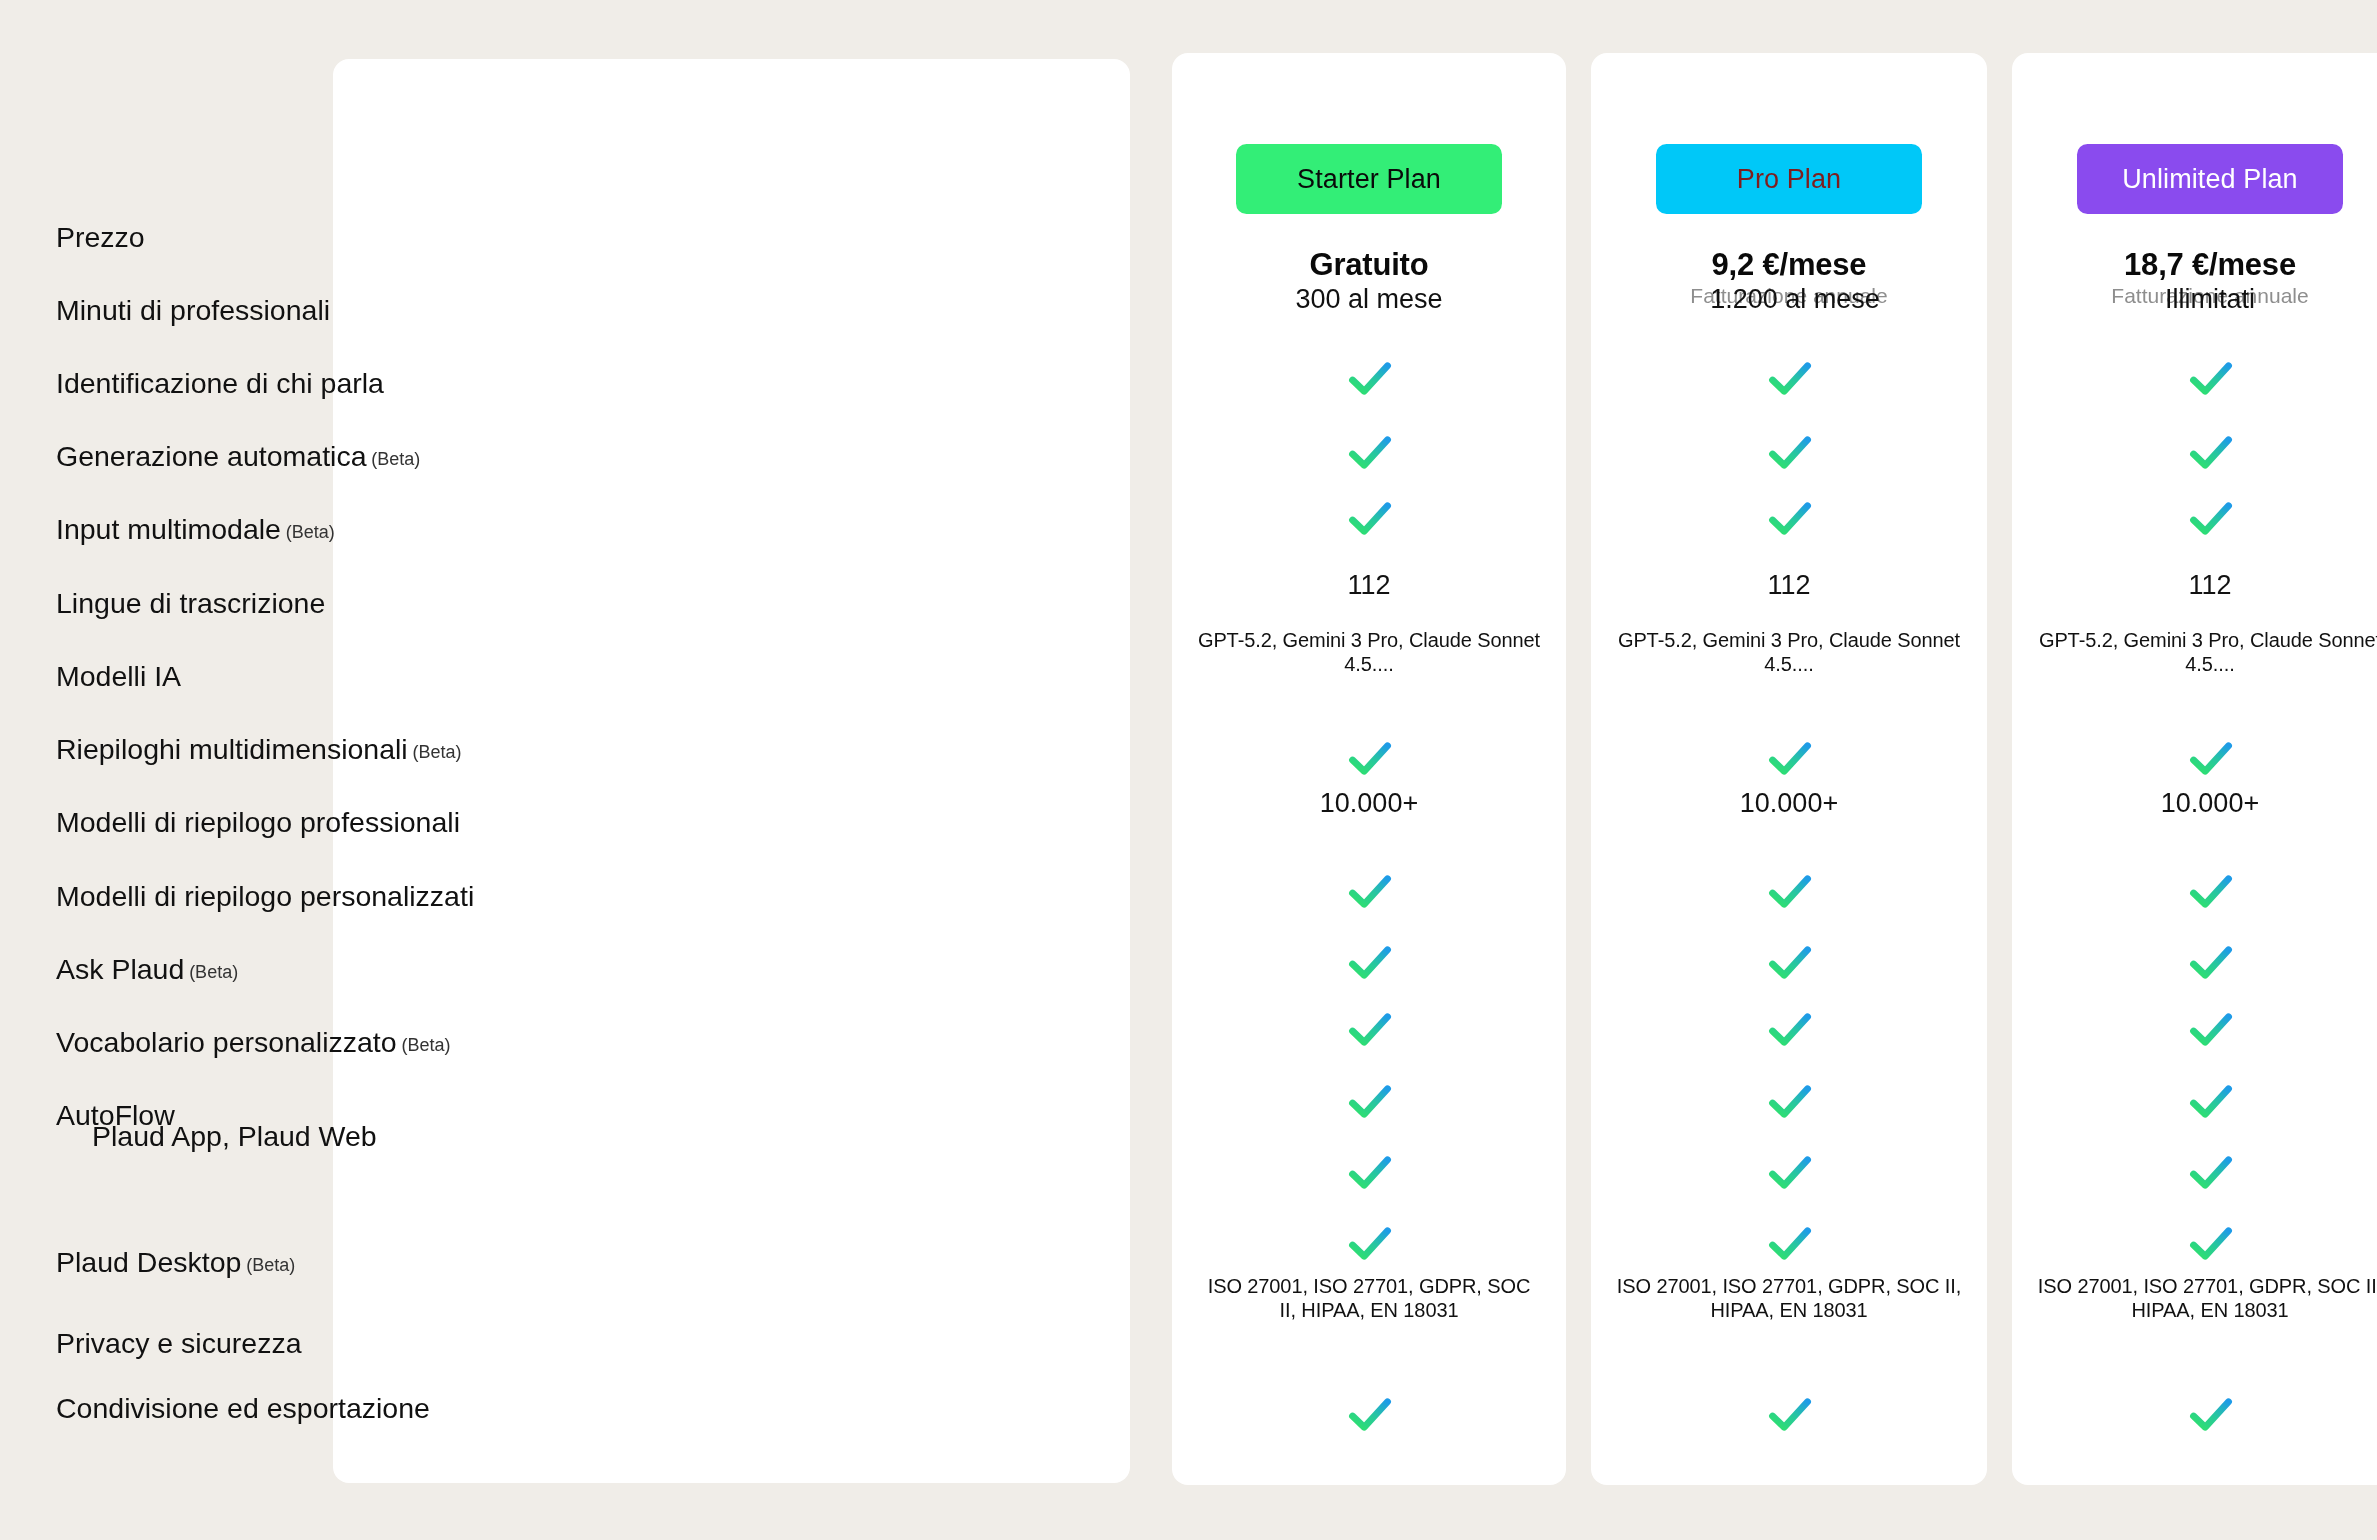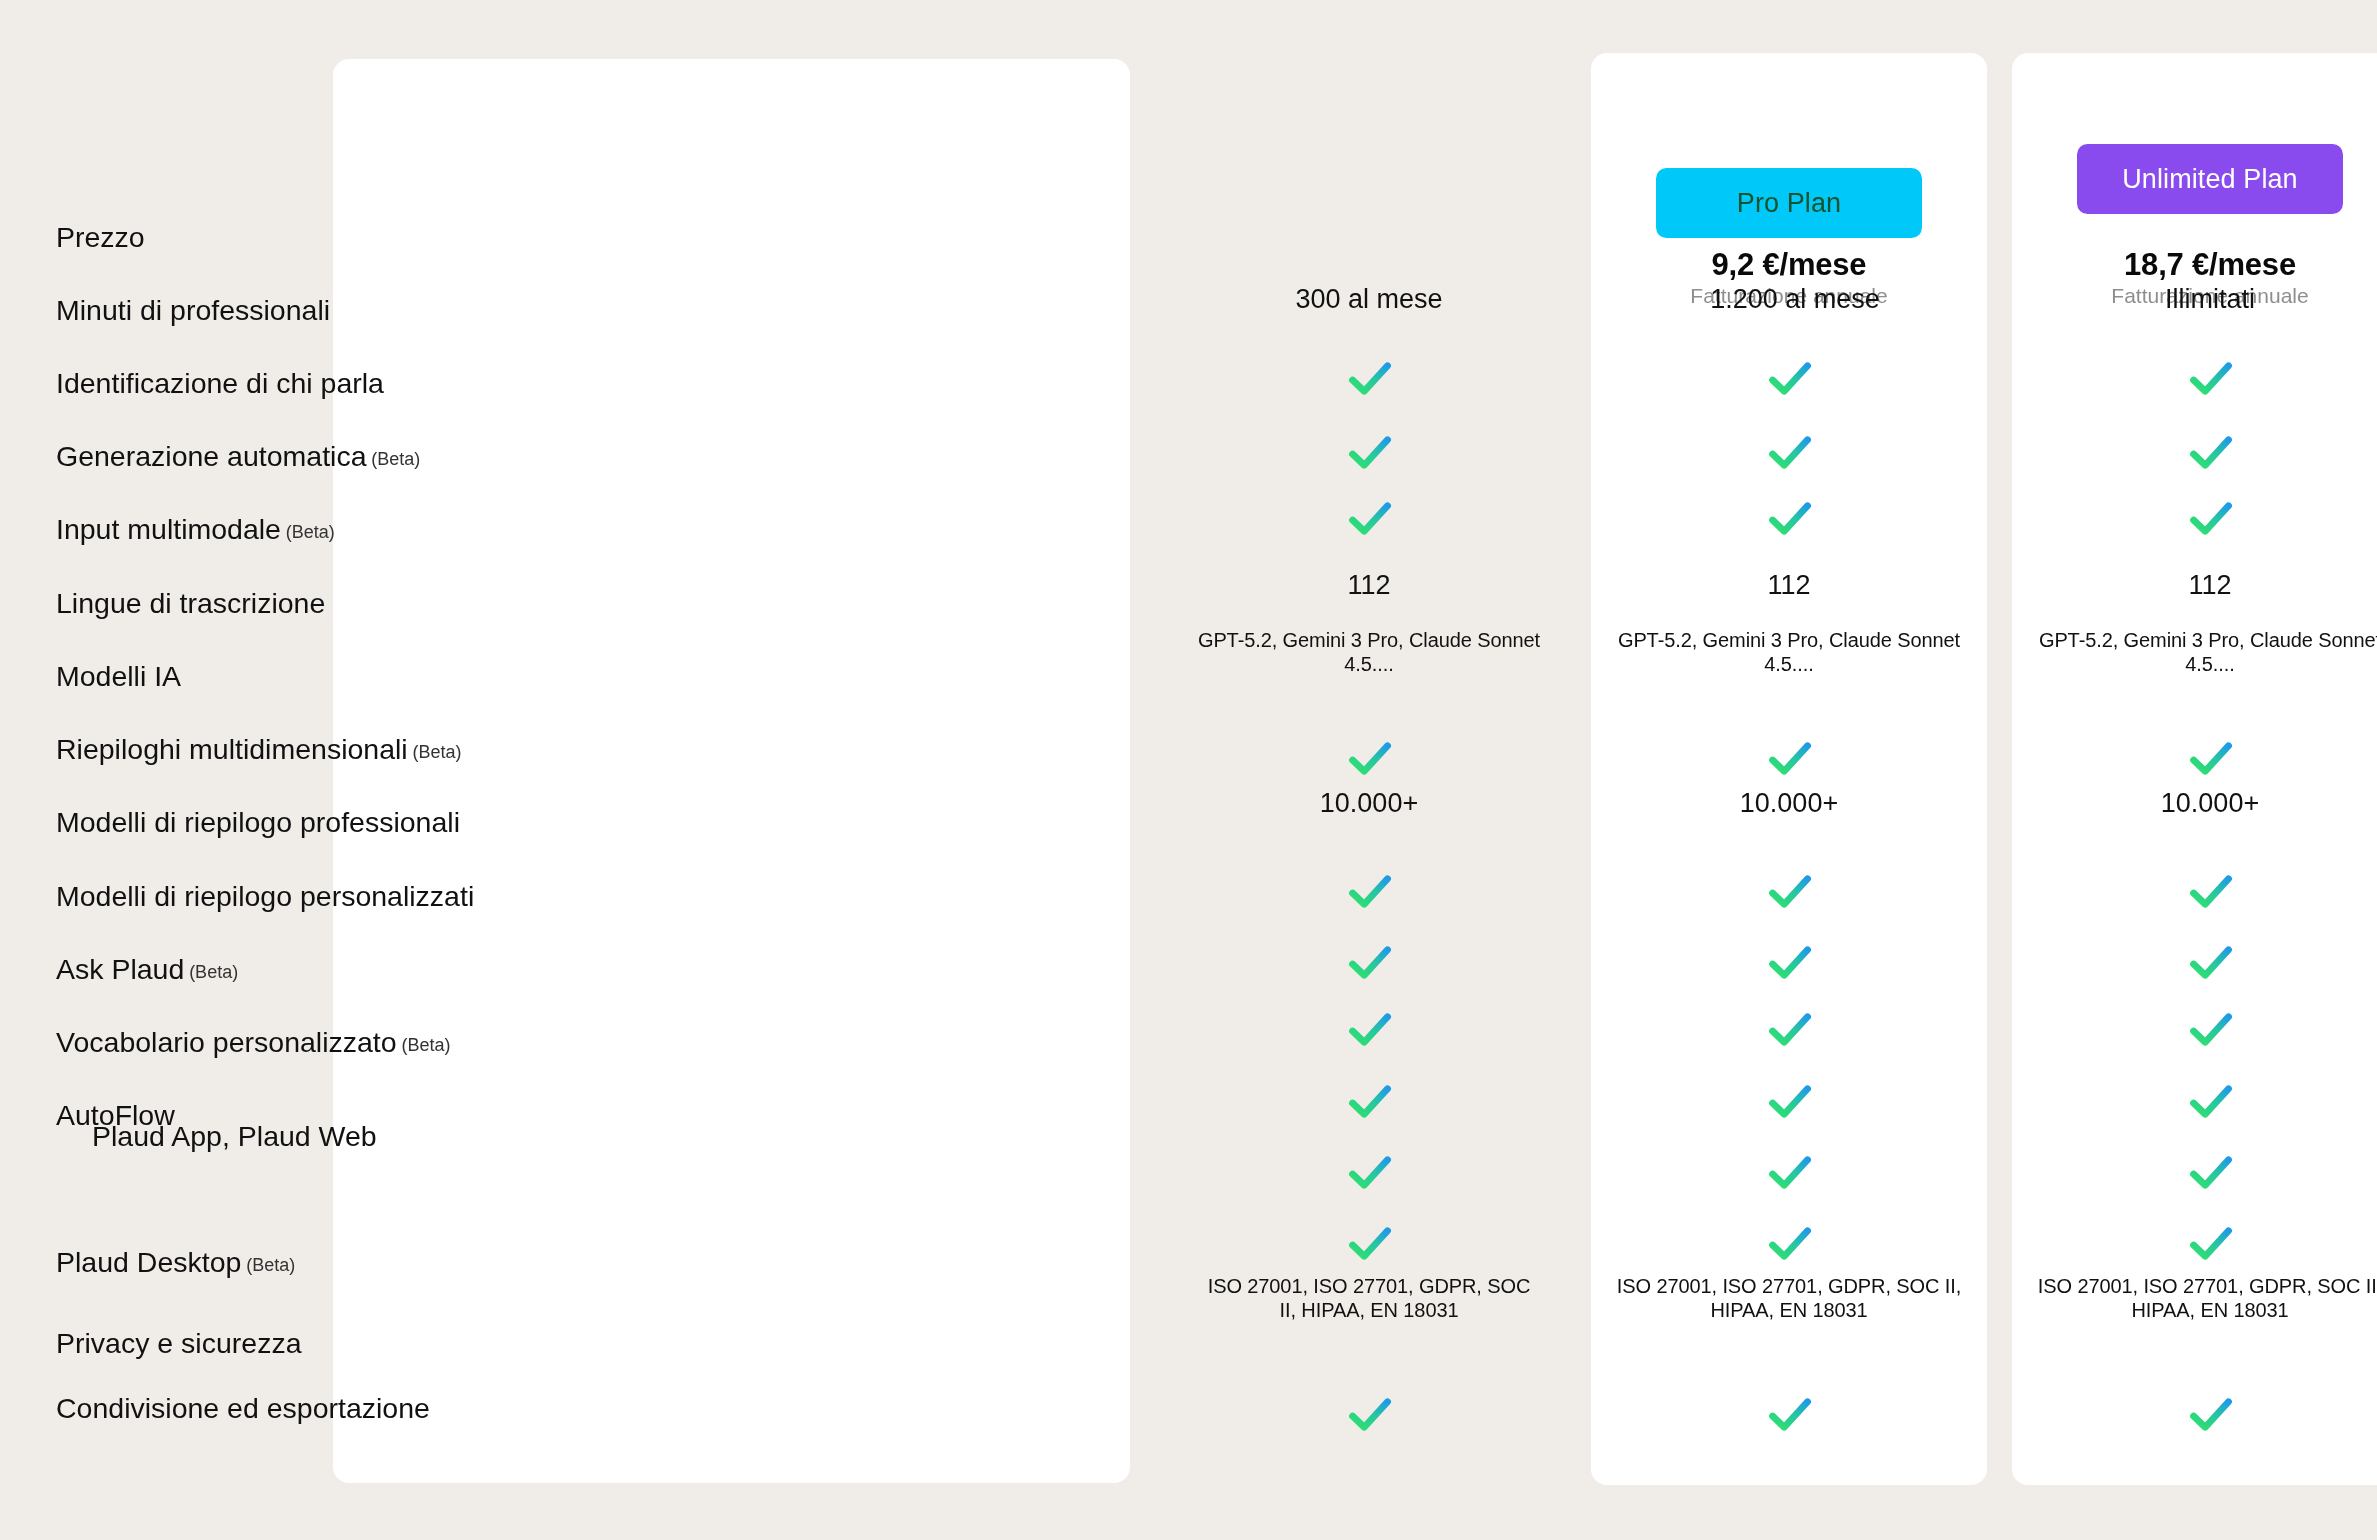--- a/index.html
+++ b/index.html
@@ -113,22 +113,31 @@
   .check-wrap { display: flex; justify-content: center; align-items: center; }
   .check-wrap svg { width: 53px; height: 53px; display: block; }
 </style>
 </head>
 <body>
 
 <div id="stage">
 
   <div class="card" id="feature-card"></div>
 
+  <div class="card" id="plan-card-0">
+      <div class="badge" style="background: rgb(51, 238, 119); color: rgb(10, 10, 10);">
+        <span>Starter Plan</span>
+      </div>
+      <div class="price-block">
+        <div class="price-main">Gratuito</div>
+        <div class="price-sub empty"></div>
+      </div>
+    </div>
   <div class="card" id="plan-card-1">
-      <div class="badge" style="background: rgb(0, 200, 248); color: #14532d; margin-top: 24px;">
+      <div class="badge" style="background: rgb(0, 200, 248); color: #7f1d1d;">
         <span>Pro Plan</span>
       </div>
       <div class="price-block">
         <div class="price-main">9,2 €/mese</div>
         <div class="price-sub">Fatturazione annuale</div>
       </div>
     </div>
   <div class="card" id="plan-card-2">
       <div class="badge" style="background: rgb(138, 75, 238); color: rgb(255, 255, 255);">
         <span>Unlimited Plan</span>

